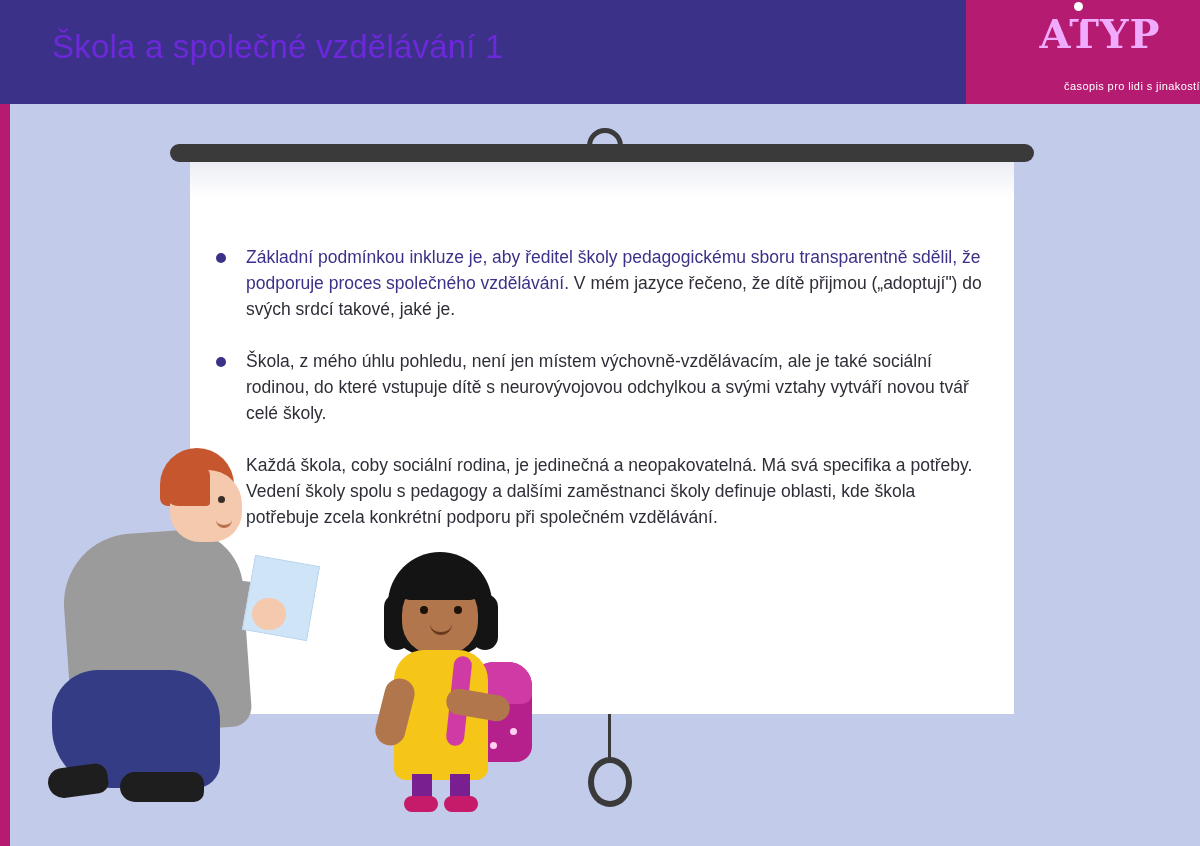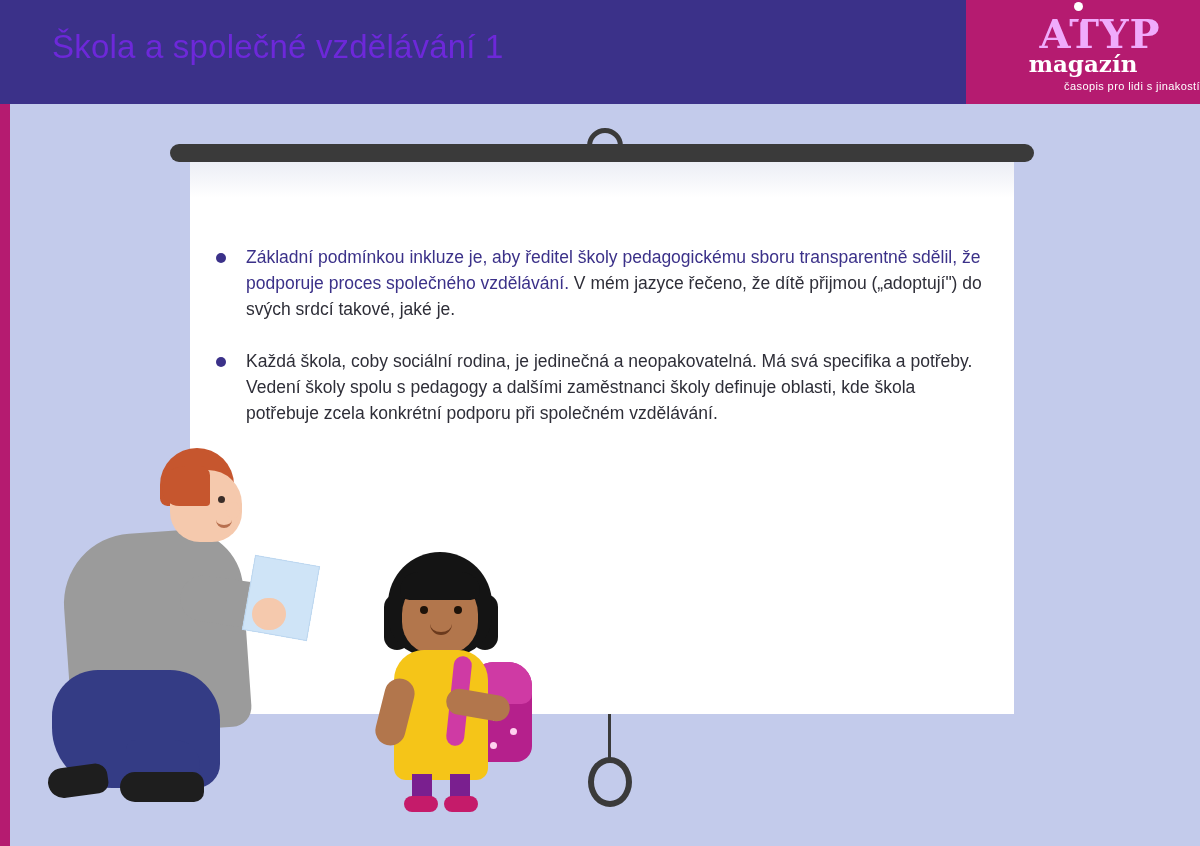--- a/index.html
+++ b/index.html
@@ -453,21 +453,20 @@
 
 <div class="slide">
 
   <div class="header-bar"></div>
   <div class="header-title">Škola a společné vzdělávání 1</div>
 
   <div class="logo-block">
     <div class="logo-atyp">ATYP</div>
     <div class="logo-pin"></div>
     <div class="logo-pin-head"></div>
-    <div class="logo-magazin">magazín</div>
     <div class="logo-tagline">časopis pro lidi s jinakostí</div>
   </div>
 
   <div class="left-stripe"></div>
 
   <div class="screen-hook"></div>
   <div class="screen-bar"></div>
   <div class="screen-canvas"></div>
   <div class="screen-shade"></div>
   <div class="pull-cord"></div>
@@ -475,20 +474,26 @@
 
   <div class="content">
 
     <div class="bullet-row">
       <span class="bullet-dot"></span>
       <div class="bullet-text">
         <b>Základní podmínkou inkluze je, aby ředitel školy pedagogickému sboru transparentně sdělil, že podporuje proces společného vzdělávání.</b><span> V mém jazyce řečeno, že dítě přijmou („adoptují") do svých srdcí takové, jaké je.</span>
       </div>
     </div>
 
+    <div class="bullet-row">
+      <span class="bullet-dot"></span>
+      <div class="bullet-text">
+        <span>Škola, z mého úhlu pohledu, není jen místem výchovně-vzdělávacím, ale je také sociální rodinou, do které vstupuje dítě s neurovývojovou odchylkou a svými vztahy vytváří novou tvář celé školy.</span>
+      </div>
+    </div>
 
     <div class="bullet-row">
       <span class="bullet-dot"></span>
       <div class="bullet-text">
         <span>Každá škola, coby sociální rodina, je jedinečná a neopakovatelná. Má svá specifika a potřeby. Vedení školy spolu s pedagogy a dalšími zaměstnanci školy definuje oblasti, kde škola potřebuje zcela konkrétní podporu při společném vzdělávání.</span>
       </div>
     </div>
 
   </div>
 

